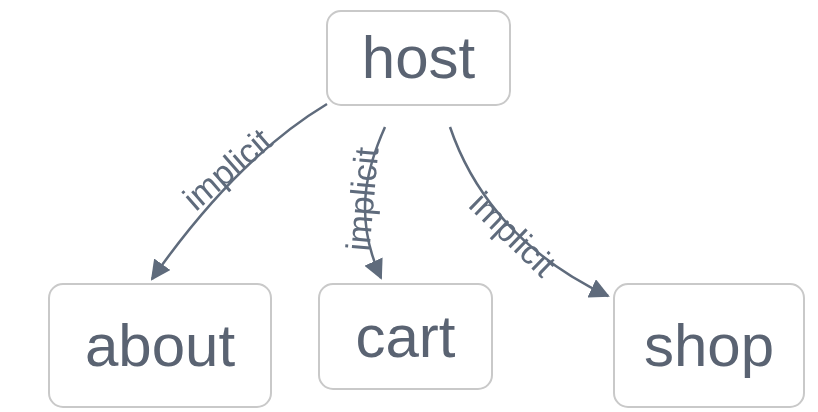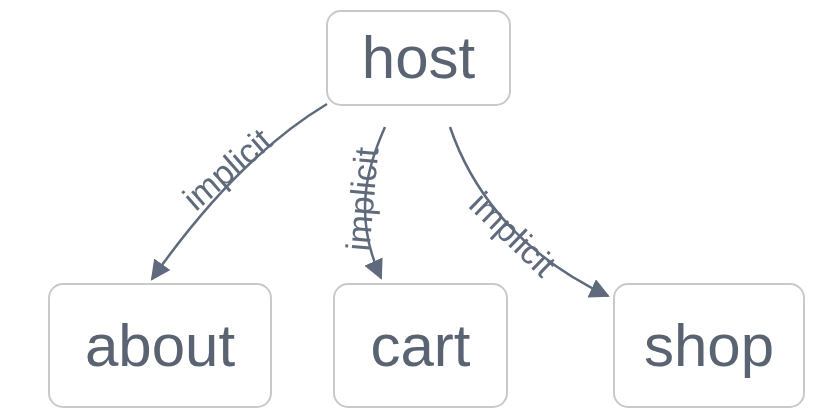--- a/index.html
+++ b/index.html
@@ -40,21 +40,21 @@
     border: 2px solid #c9c9c9;
     border-radius: 15px;
     color: #5a6372;
     font-size: 60px;
     line-height: 1;
     box-sizing: border-box;
     user-select: none;
   }
   .node-host  { left: 326px; top: 10px;   width: 185px; height: 96px; }
   .node-about { left: 4px;   top: 283px; width: 224px; height: 125px; margin-left: 44px; }
-  .node-cart  { left: 333px; top: 283px; width: 175px; height: 125px; }
+  .node-cart  { left: 318px; top: 283px; width: 175px; height: 107px; }
   .node-shop  { left: 613px; top: 283px; width: 192px; height: 125px; }
 </style>
 </head>
 <body>
 
 <div class="canvas">
 
   <svg class="edges-layer" viewBox="0 0 818 412" xmlns="http://www.w3.org/2000/svg">
     <defs>
       <marker id="arrowhead" viewBox="0 0 10 10" refX="9" refY="5" markerWidth="8" markerHeight="8" orient="auto">

